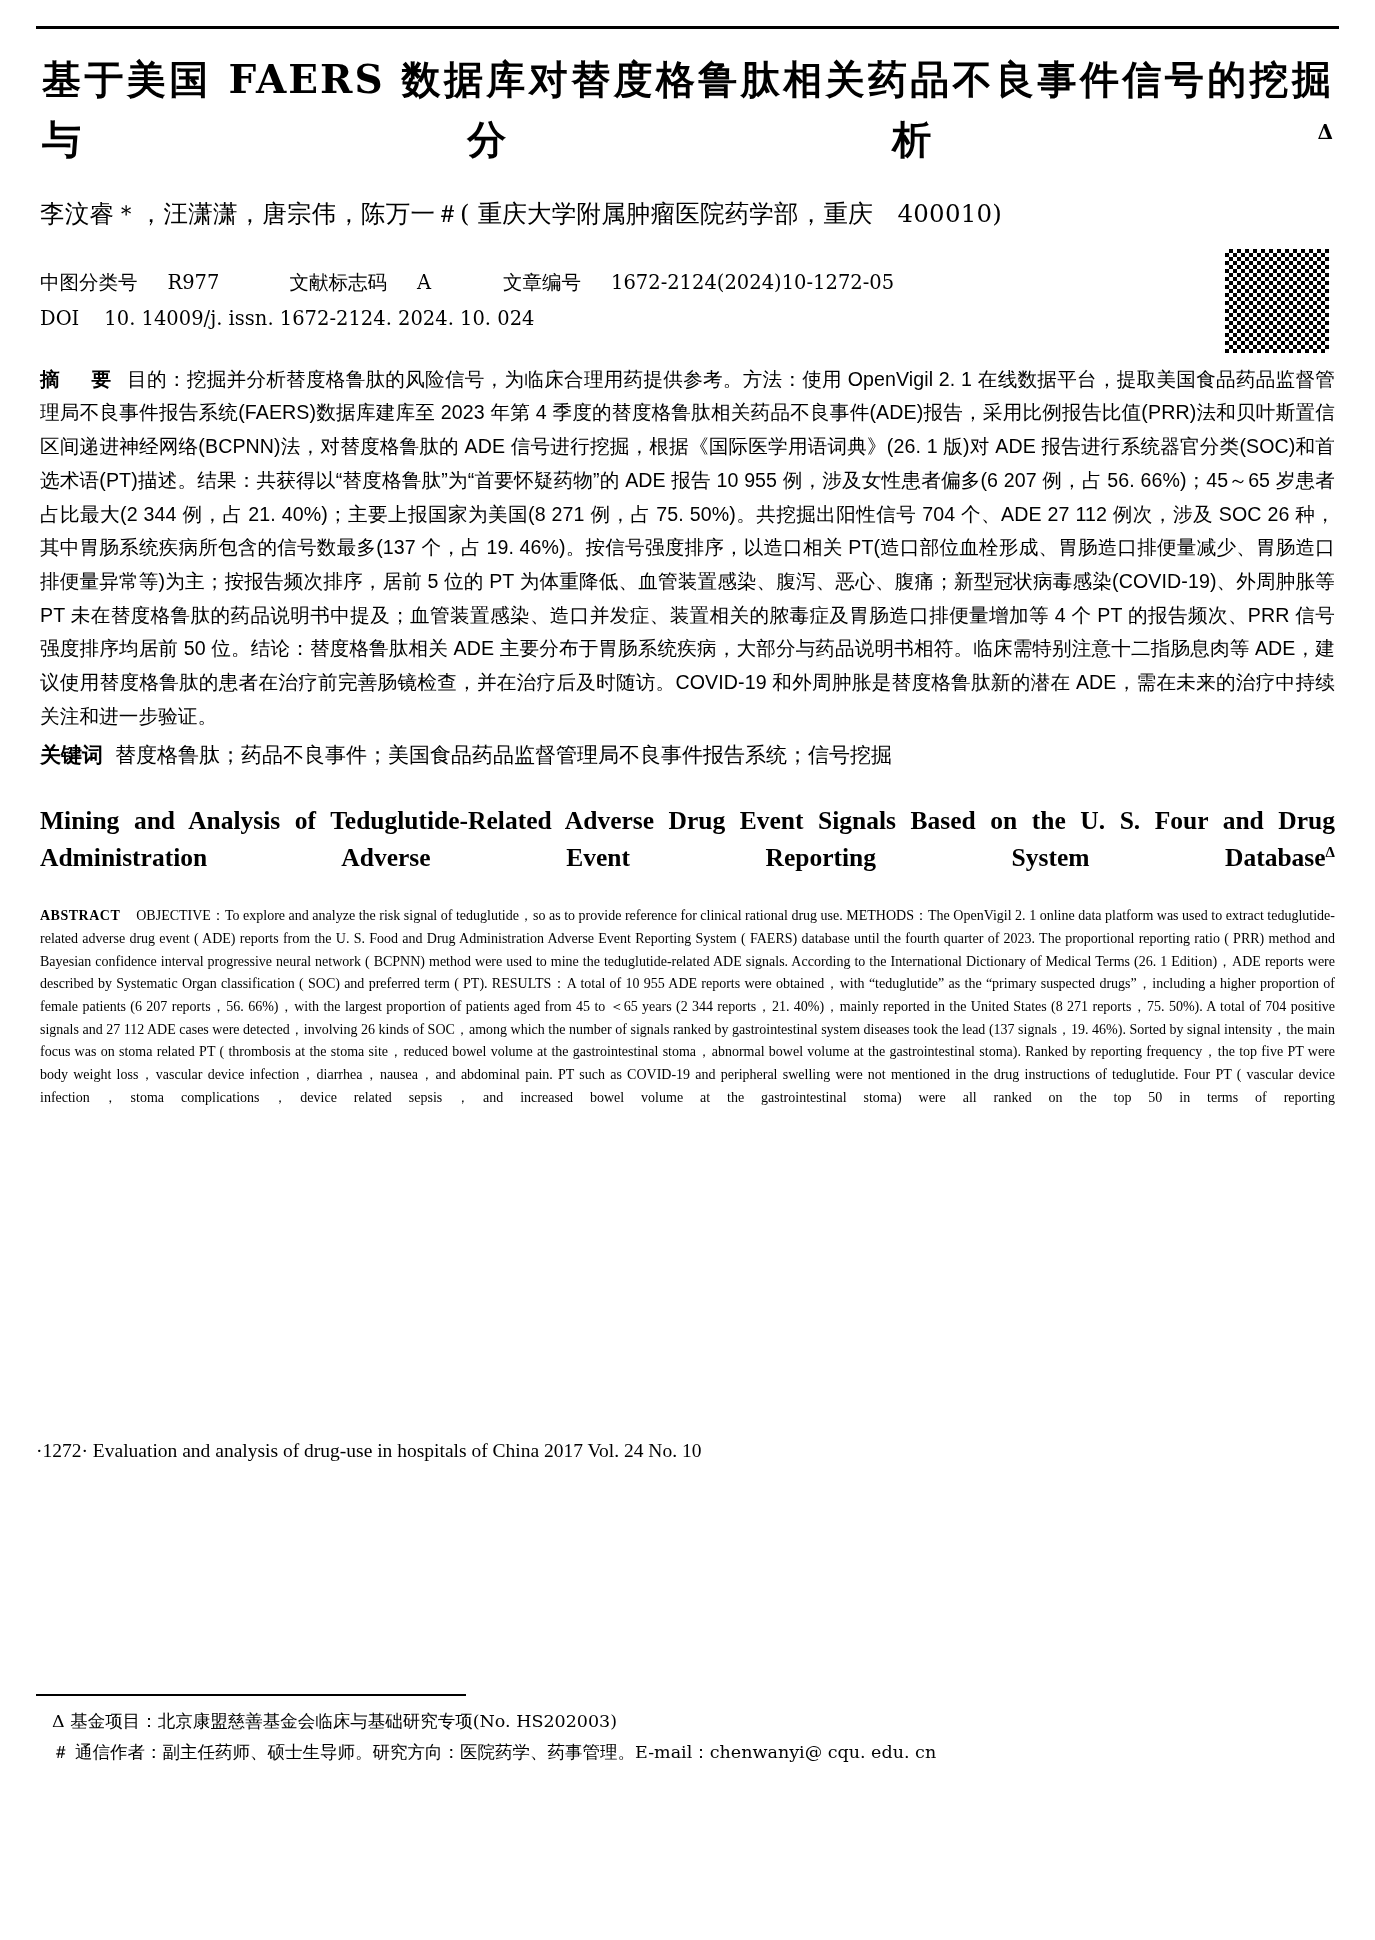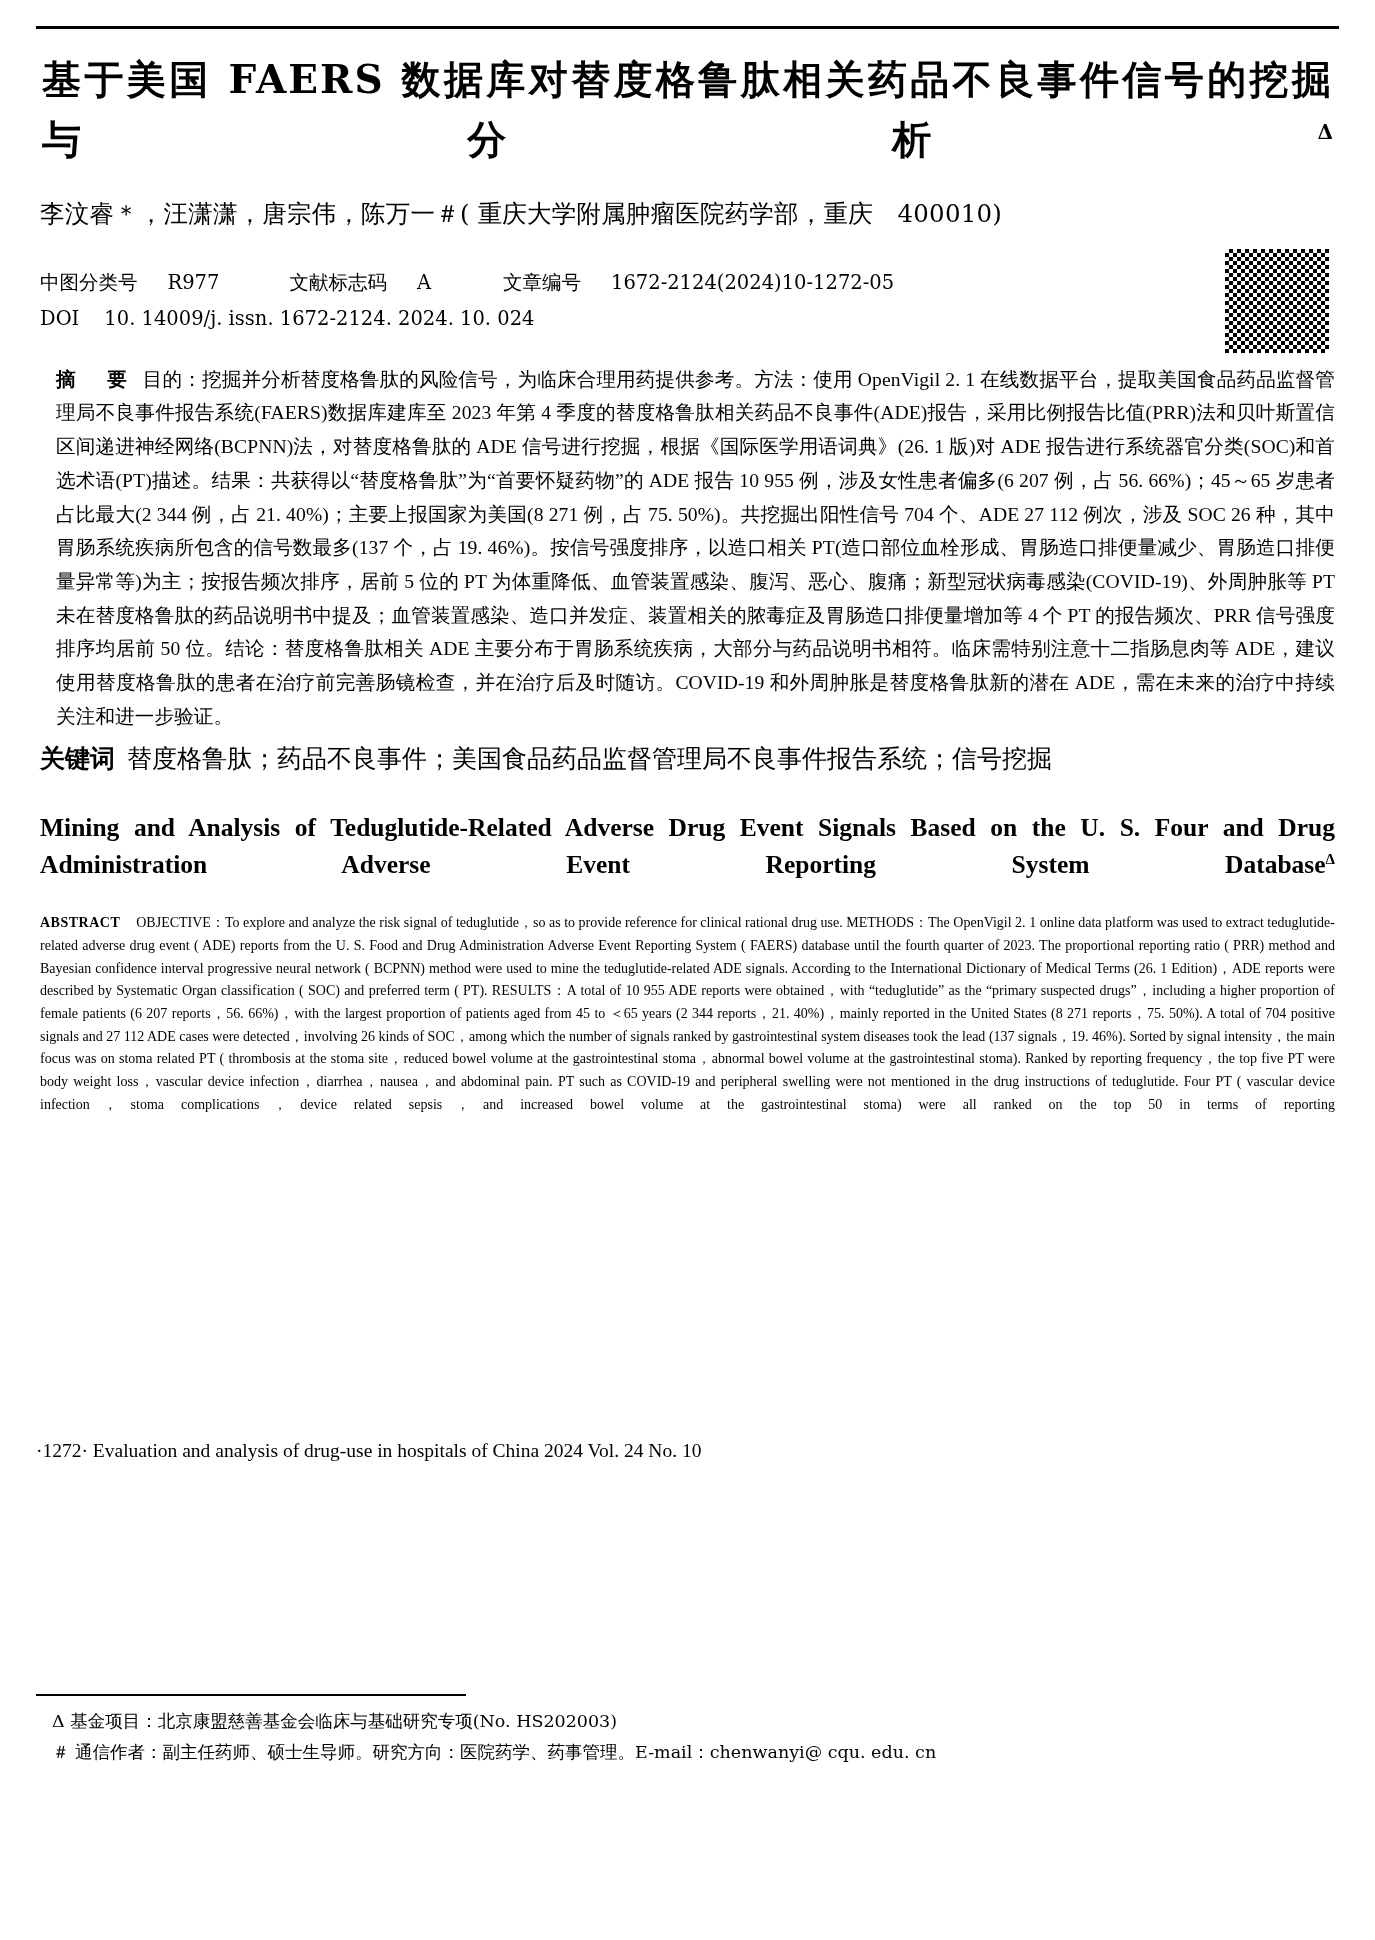--- a/index.html
+++ b/index.html
@@ -79,37 +79,37 @@
   .qr-inner {
     position: absolute;
     inset: 0;
     background-image:
       linear-gradient(to right, #000 0 26px, transparent 26px),
       linear-gradient(to bottom, #000 0 26px, transparent 26px);
     background-repeat: no-repeat;
     opacity: 0.0;
   }
   .abstract-cn {
-    margin: 26px 4px 0 20px;
-    font-family: Liberation Serif, serif;
+    margin: 26px 4px 0 4px;
+    font-family: Liberation Sans, sans-serif;
     font-size: 19.6px;
     line-height: 1.72;
     text-align: justify;
     text-indent: 0;
     letter-spacing: 0.1px;
   }
   .abstract-cn .lbl {
     font-weight: bold;
     letter-spacing: 6px;
     margin-right: 10px;
   }
   .keywords-cn {
     margin: 4px 4px 0 4px;
     font-family: "DejaVu Serif", serif;
-    font-size: 25px;
+    font-size: 21px;
     line-height: 1.72;
     text-align: justify;
   }
   .keywords-cn .lbl {
     font-weight: bold;
     margin-right: 12px;
   }
   .title-en {
     margin: 30px 4px 0 4px;
     font-family: "Liberation Serif", serif;
@@ -208,16 +208,16 @@
   <div class="abstract-en"><span class="lbl">ABSTRACT</span><span>OBJECTIVE：To explore and analyze the risk signal of teduglutide，so as to provide reference for clinical rational drug use. METHODS：The OpenVigil 2. 1 online data platform was used to extract teduglutide-related adverse drug event ( ADE) reports from the U. S. Food and Drug Administration Adverse Event Reporting System ( FAERS) database until the fourth quarter of 2023. The proportional reporting ratio ( PRR) method and Bayesian confidence interval progressive neural network ( BCPNN) method were used to mine the teduglutide-related ADE signals. According to the International Dictionary of Medical Terms (26. 1 Edition)，ADE reports were described by Systematic Organ classification ( SOC) and preferred term ( PT). RESULTS：A total of 10 955 ADE reports were obtained，with “teduglutide” as the “primary suspected drugs”，including a higher proportion of female patients (6 207 reports，56. 66%)，with the largest proportion of patients aged from 45 to ＜65 years (2 344 reports，21. 40%)，mainly reported in the United States (8 271 reports，75. 50%). A total of 704 positive signals and 27 112 ADE cases were detected，involving 26 kinds of SOC，among which the number of signals ranked by gastrointestinal system diseases took the lead (137 signals，19. 46%). Sorted by signal intensity，the main focus was on stoma related PT ( thrombosis at the stoma site，reduced bowel volume at the gastrointestinal stoma，abnormal bowel volume at the gastrointestinal stoma). Ranked by reporting frequency，the top five PT were body weight loss，vascular device infection，diarrhea，nausea，and abdominal pain. PT such as COVID-19 and peripheral swelling were not mentioned in the drug instructions of teduglutide. Four PT ( vascular device infection，stoma complications，device related sepsis，and increased bowel volume at the gastrointestinal stoma) were all ranked on the top 50 in terms of reporting</span></div>
 
   <div class="footnote-rule"></div>
 
   <div class="footnotes">
     <div class="fn">Δ 基金项目：北京康盟慈善基金会临床与基础研究专项(No. HS202003)</div>
     <div class="fn">＃ 通信作者：副主任药师、硕士生导师。研究方向：医院药学、药事管理。E-mail：chenwanyi@ cqu. edu. cn</div>
   </div>
 
   <div class="footer">
-    <div class="footer-left">·1272· Evaluation and analysis of drug-use in hospitals of China 2024 Vol. 24 No. 10</div>
+    <div class="footer-left">·1272· Evaluation and analysis of drug-use in hospitals of China 2017 Vol. 24 No. 10</div>
   </div>
 
 </div>
 
 </body></html>

